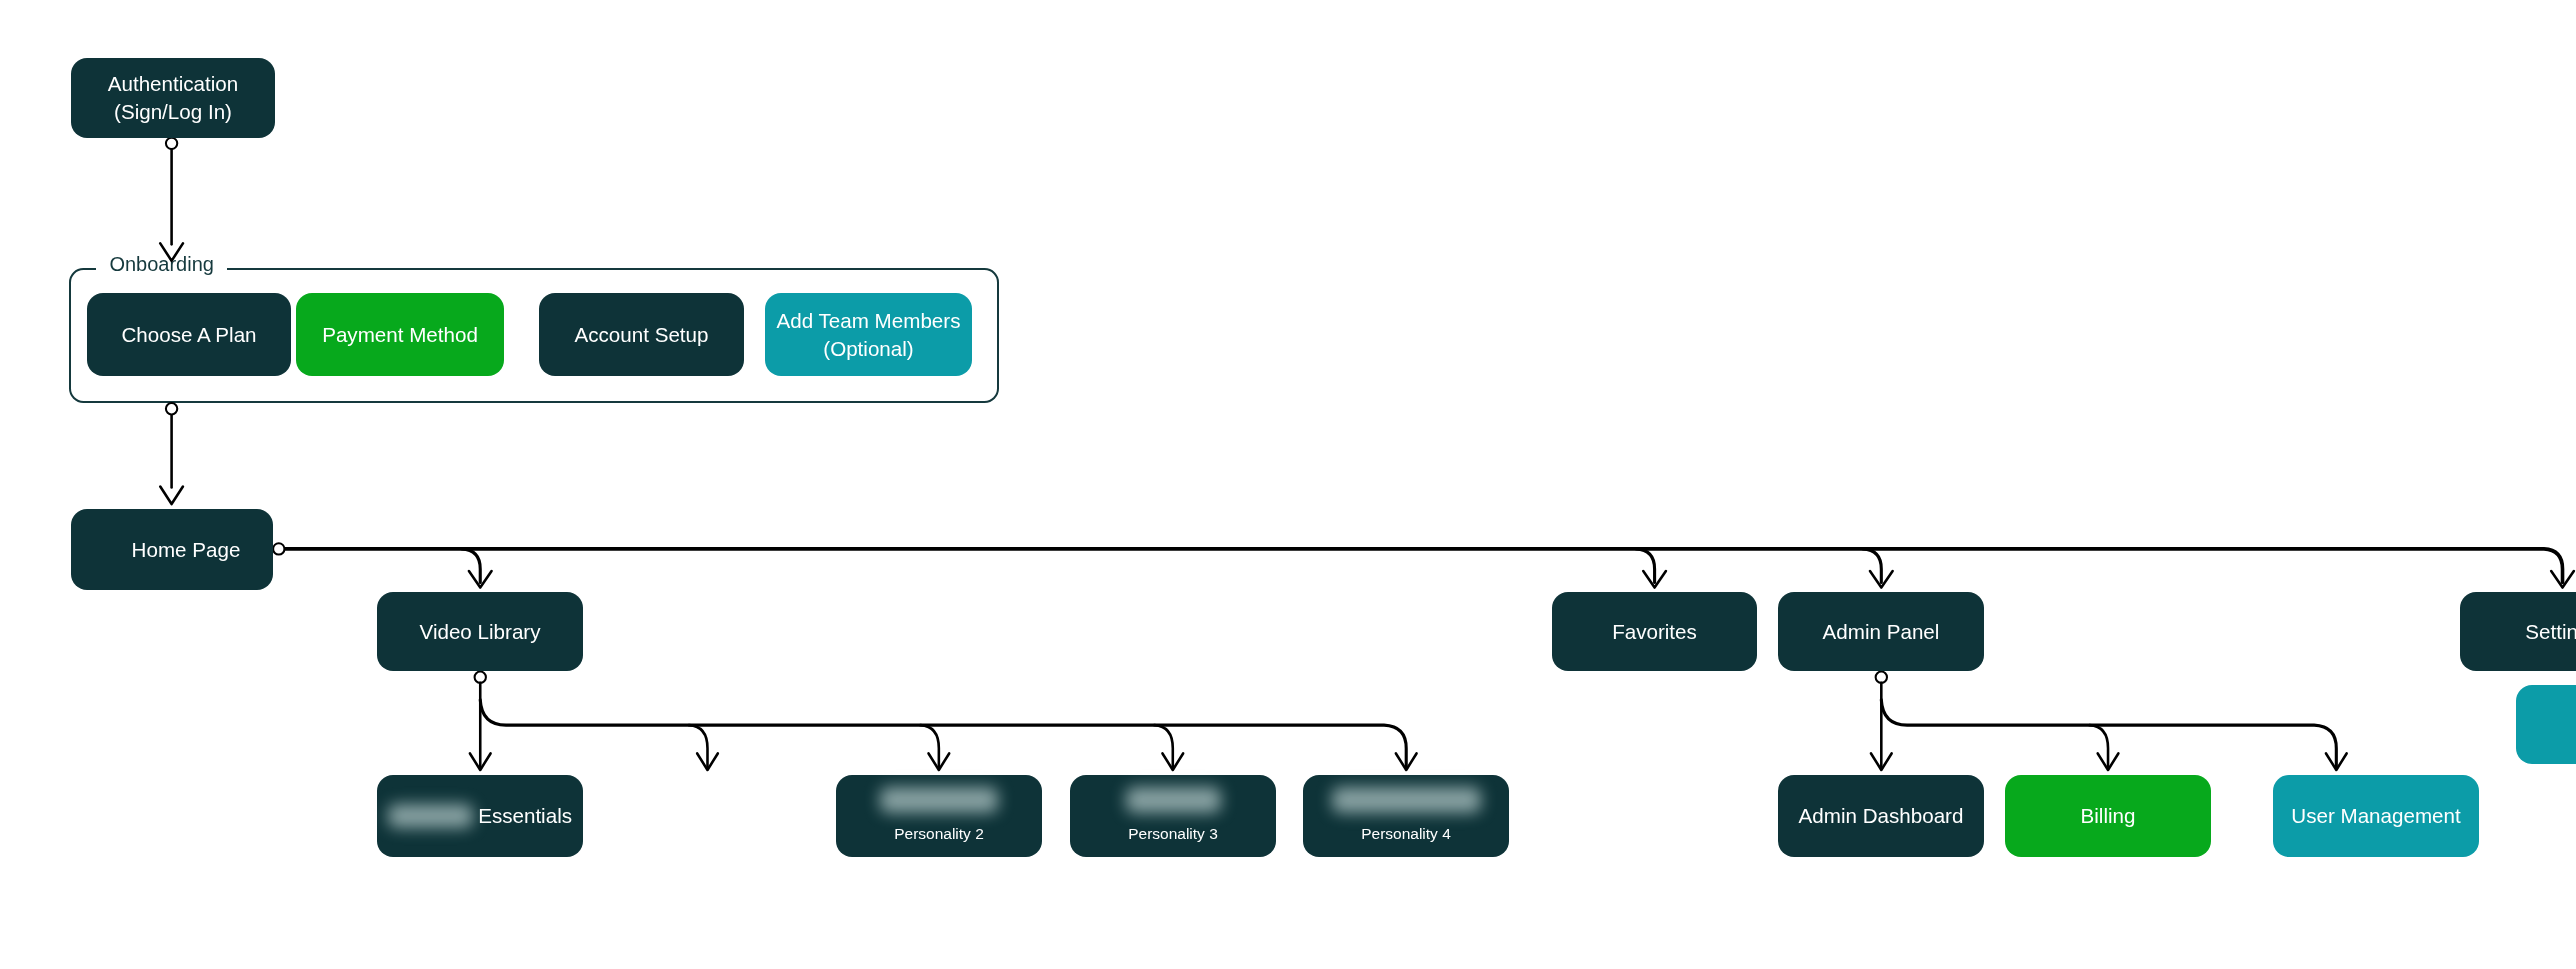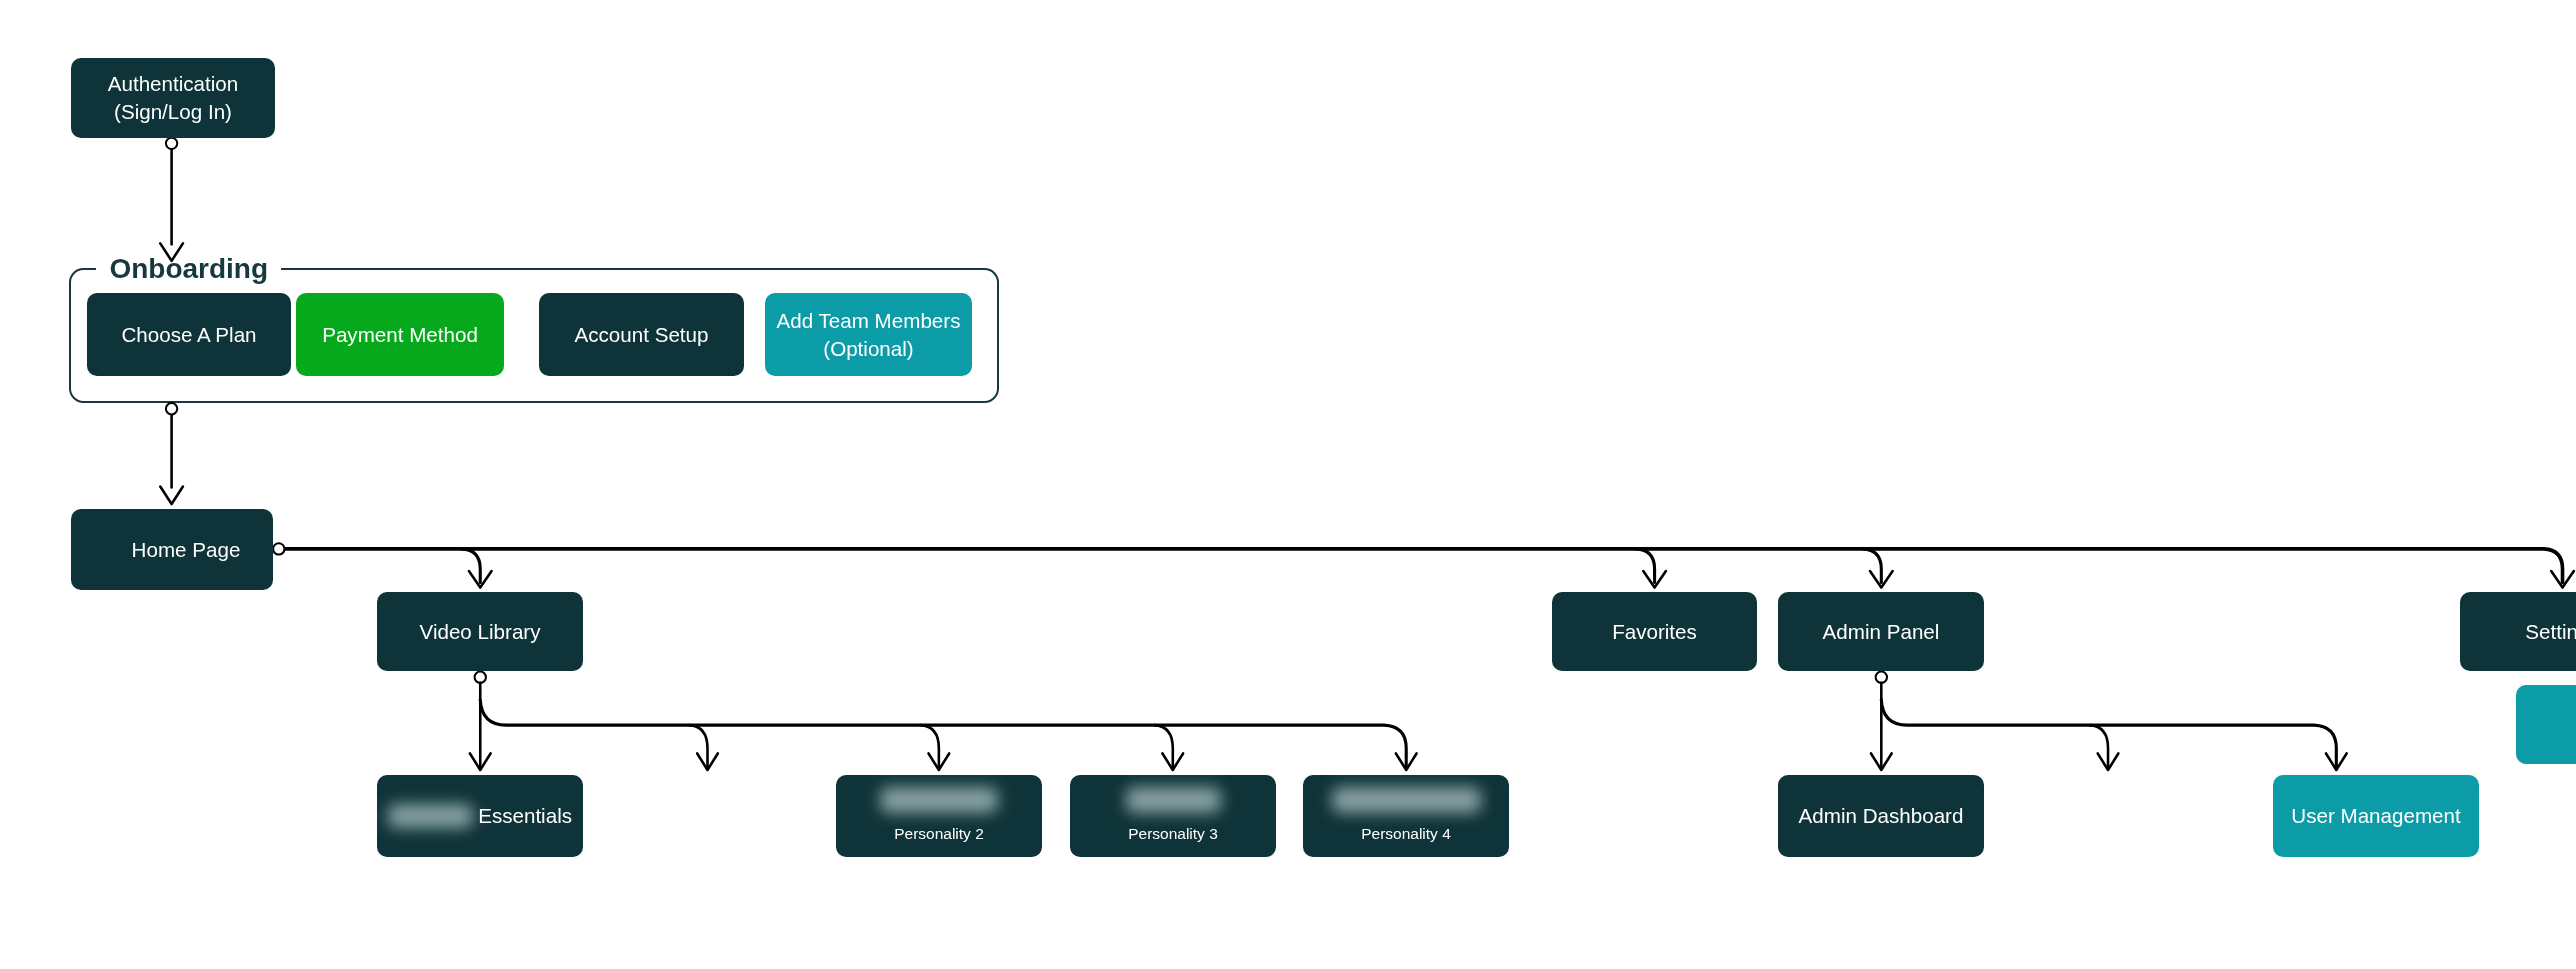--- a/index.html
+++ b/index.html
@@ -3,29 +3,29 @@
 <meta charset="utf-8">
 <style>
   :root{
     --c-dark:#0E3338; --c-green:#07A91C; --c-teal:#0C9CA8;
     --c-text:#FFFFFF; --c-line:#000000; --c-groupborder:#15393D; --c-bg:#FFFFFF;
   }
   html,body{margin:0;padding:0;background:var(--c-bg);}
   #canvas{position:relative;width:2764px;height:970px;background:var(--c-bg);
     font-family:"Liberation Sans","DejaVu Sans",sans-serif;overflow:hidden;}
   svg.wires{position:absolute;left:0;top:0;z-index:1;}
-  .node{position:absolute;z-index:2;border-radius:10px;display:flex;flex-direction:column;
+  .node{position:absolute;z-index:2;border-radius:16px;display:flex;flex-direction:column;
     align-items:center;justify-content:center;color:var(--c-text);
     font-size:20.6px;font-weight:500;text-align:center;line-height:1.35;box-sizing:border-box;}
   .node.dark{background:var(--c-dark);}
   .node.green{background:var(--c-green);}
   .node.teal{background:var(--c-teal);}
   .group{position:absolute;z-index:0;border:2.1px solid var(--c-groupborder);border-radius:14.4px;box-sizing:border-box;}
   .group-label{position:absolute;top:-17.5px;left:25px;background:var(--c-bg);padding:0 13.4px;
-    color:var(--c-groupborder);font-size:28px;font-weight:700;white-space:nowrap;}
+    color:var(--c-groupborder);font-size:20px;font-weight:400;white-space:nowrap;}
   .blur-blob{display:inline-block;background:rgba(208,228,226,0.62);filter:blur(7.7px);
     border-radius:8.2px;vertical-align:middle;}
   .title-row{display:flex;align-items:center;justify-content:center;gap:5.2px;}
   .subtitle{font-size:15.5px;font-weight:400;margin-top:8.2px;}
   .stacked .blur-line{margin-bottom:3.1px;}
 </style>
 </head>
 <body>
 
 <div id="canvas">
@@ -132,18 +132,21 @@
     <span class="subtitle">Personality 3</span>
   </div>
   <div class="node dark stacked" style="left:1303px;top:775px;width:206px;height:82px;">
     <span class="blur-blob blur-line" style="width:149px;height:26px;"></span>
     <span class="subtitle">Personality 4</span>
   </div>
 
   <div class="node dark" style="left:1778px;top:775px;width:206px;height:82px;">
     <span>Admin Dashboard</span>
   </div>
+  <div class="node green" style="left:2005px;top:775px;width:206px;height:82px;">
+    <span>Billing</span>
+  </div>
   <div class="node teal" style="left:2233px;top:775px;width:206px;height:82px;margin-left:40px;">
     <span>User Management</span>
   </div>
 
 </div>
 
 
 </body></html>

